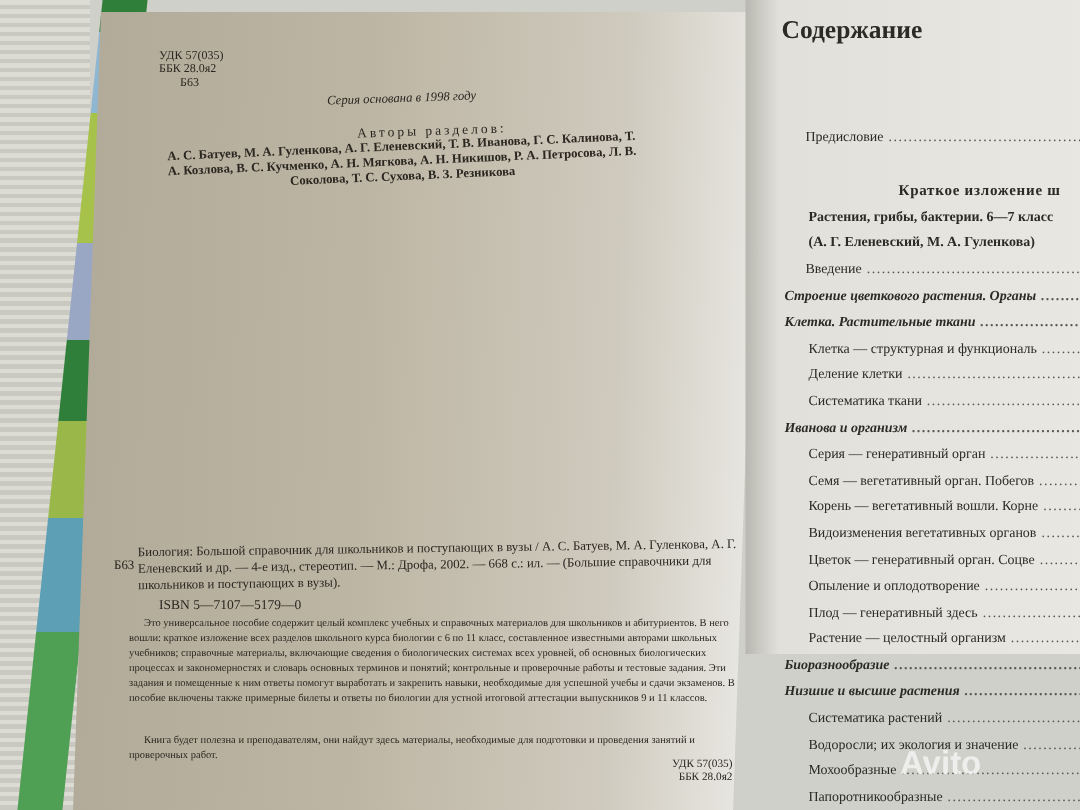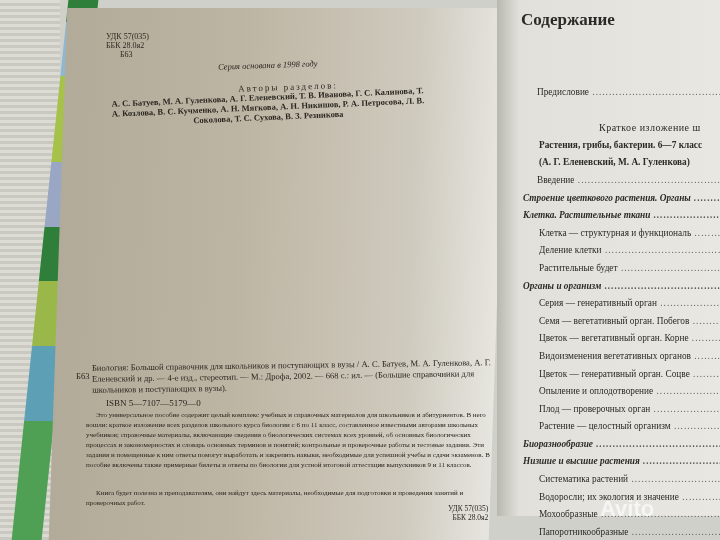--- a/index.html
+++ b/index.html
@@ -18,21 +18,21 @@
     transform:skewX(-6deg);
   }
   .left-page {
     position:absolute; left:58px; top:8px; width:440px; height:532px;
     background:linear-gradient(90deg,#b3ab99 0%,#bdb5a3 40%,#cfcabe 80%,#e6e5df 100%);
     transform:skewX(-2deg);
     color:#2a2620;
   }
   .left-inner { position:absolute; inset:0; transform:skewX(2deg); }
   .right-page {
-    position:absolute; left:497px; top:0; width:223px; height:516px;
+    position:absolute; left:497px; top:0; width:223px; height:436px;
     background:linear-gradient(90deg,#b9b8b0 0%,#e1e0da 10%,#e8e7e2 100%);
     color:#2b2a26;
   }
   .abs { position:absolute; white-space:nowrap; }
   .udk-top { left:48px; top:24px; font-size:8px; line-height:9px; }
   .series { left:160px; top:52px; font-size:8.5px; font-style:italic; transform:rotate(-2deg); }
   .authors-title { left:180px; top:74px; font-size:9px; letter-spacing:2px; transform:rotate(-2deg); }
   .authors { left:50px; top:84px; font-size:8.5px; line-height:10px; text-align:center; transform:rotate(-2.5deg); font-weight:bold; width:320px; white-space:normal; }
   .biblio { left:34px; top:352px; width:400px; font-size:8.6px; line-height:11px; white-space:normal; transform:rotate(-0.8deg); }
   .b63 { left:18px; top:363px; font-size:8.6px; }
@@ -41,21 +41,21 @@
   .annot2 { left:28px; top:480px; width:410px; font-size:7px; line-height:10px; white-space:normal; text-indent:10px; }
   .udk-bottom { left:390px; top:496px; font-size:7.5px; line-height:9px; text-align:right; }
   .toc-title { position:absolute; left:24px; top:10px; font-size:17px; font-weight:bold; font-family:"Liberation Serif", serif; }
   .toc { position:absolute; left:26px; top:84px; right:0; font-size:9.3px; }
   .toc-row { height:17.6px; line-height:17.6px; white-space:nowrap; overflow:hidden; }
   .toc-row .dots { color:#555; letter-spacing:1px; }
   .lvl1 { padding-left:14px; }
   .lvl2 { padding-left:16px; }
   .it { font-style:italic; font-weight:bold; }
   .bd { font-weight:bold;margin-left:16px; }
-  .center { padding-left:76px; font-weight:normal; font-size:10px; letter-spacing:0.5px; }
+  .center { padding-left:76px; font-weight:bold; font-size:10px; letter-spacing:0.5px; }
   .watermark { position:absolute; left:600px; top:496px; color:rgba(255,255,255,0.65); font-family:"Liberation Sans", sans-serif; font-size:22px; font-weight:bold; }
 </style>
 </head>
 <body>
 
 <div class="tablecloth"></div>
 <div class="book-edge"></div>
 
 <div class="left-page">
   <div class="left-inner">
@@ -85,29 +85,29 @@
       <div class="toc-row lvl1"><span>Предисловие</span><span class="dots"> ............................................................</span></div>
       <div class="toc-row "><span></span></div>
       <div class="toc-row center"><span>Краткое изложение ш</span></div>
       <div class="toc-row bd"><span>Растения, грибы, бактерии. 6—7 класс</span></div>
       <div class="toc-row bd"><span>(А. Г. Еленевский, М. А. Гуленкова)</span></div>
       <div class="toc-row lvl1"><span>Введение</span><span class="dots"> ............................................................</span></div>
       <div class="toc-row it"><span>Строение цветкового растения. Органы</span><span class="dots"> ............................................................</span></div>
       <div class="toc-row it"><span>Клетка. Растительные ткани</span><span class="dots"> ............................................................</span></div>
       <div class="toc-row lvl2"><span>Клетка — структурная и функциональ</span><span class="dots"> ............................................................</span></div>
       <div class="toc-row lvl2"><span>Деление клетки</span><span class="dots"> ............................................................</span></div>
-      <div class="toc-row lvl2"><span>Растительные будет</span><span class="dots"> ............................................................</span></div>
-      <div class="toc-row it"><span>Органы и организм</span><span class="dots"> ............................................................</span></div>
+      <div class="toc-row lvl2"><span>Систематика ткани</span><span class="dots"> ............................................................</span></div>
+      <div class="toc-row it"><span>Иванова и организм</span><span class="dots"> ............................................................</span></div>
       <div class="toc-row lvl2"><span>Серия — генеративный орган</span><span class="dots"> ............................................................</span></div>
       <div class="toc-row lvl2"><span>Семя — вегетативный орган. Побегов</span><span class="dots"> ............................................................</span></div>
-      <div class="toc-row lvl2"><span>Цветок — вегетативный орган. Корне</span><span class="dots"> ............................................................</span></div>
+      <div class="toc-row lvl2"><span>Корень — вегетативный вошли. Корне</span><span class="dots"> ............................................................</span></div>
       <div class="toc-row lvl2"><span>Видоизменения вегетативных органов</span><span class="dots"> ............................................................</span></div>
       <div class="toc-row lvl2"><span>Цветок — генеративный орган. Соцве</span><span class="dots"> ............................................................</span></div>
       <div class="toc-row lvl2"><span>Опыление и оплодотворение</span><span class="dots"> ............................................................</span></div>
-      <div class="toc-row lvl2"><span>Плод — проверочных орган</span><span class="dots"> ............................................................</span></div>
+      <div class="toc-row lvl2"><span>Плод — генеративный здесь</span><span class="dots"> ............................................................</span></div>
       <div class="toc-row lvl2"><span>Растение — целостный организм</span><span class="dots"> ............................................................</span></div>
       <div class="toc-row it"><span>Биоразнообразие</span><span class="dots"> ............................................................</span></div>
       <div class="toc-row it"><span>Низшие и высшие растения</span><span class="dots"> ............................................................</span></div>
       <div class="toc-row lvl2"><span>Систематика растений</span><span class="dots"> ............................................................</span></div>
       <div class="toc-row lvl2"><span>Водоросли; их экология и значение</span><span class="dots"> ............................................................</span></div>
       <div class="toc-row lvl2"><span>Мохообразные</span><span class="dots"> ............................................................</span></div>
       <div class="toc-row lvl2"><span>Папоротникообразные</span><span class="dots"> ............................................................</span></div>
     </div>
 </div>
 

